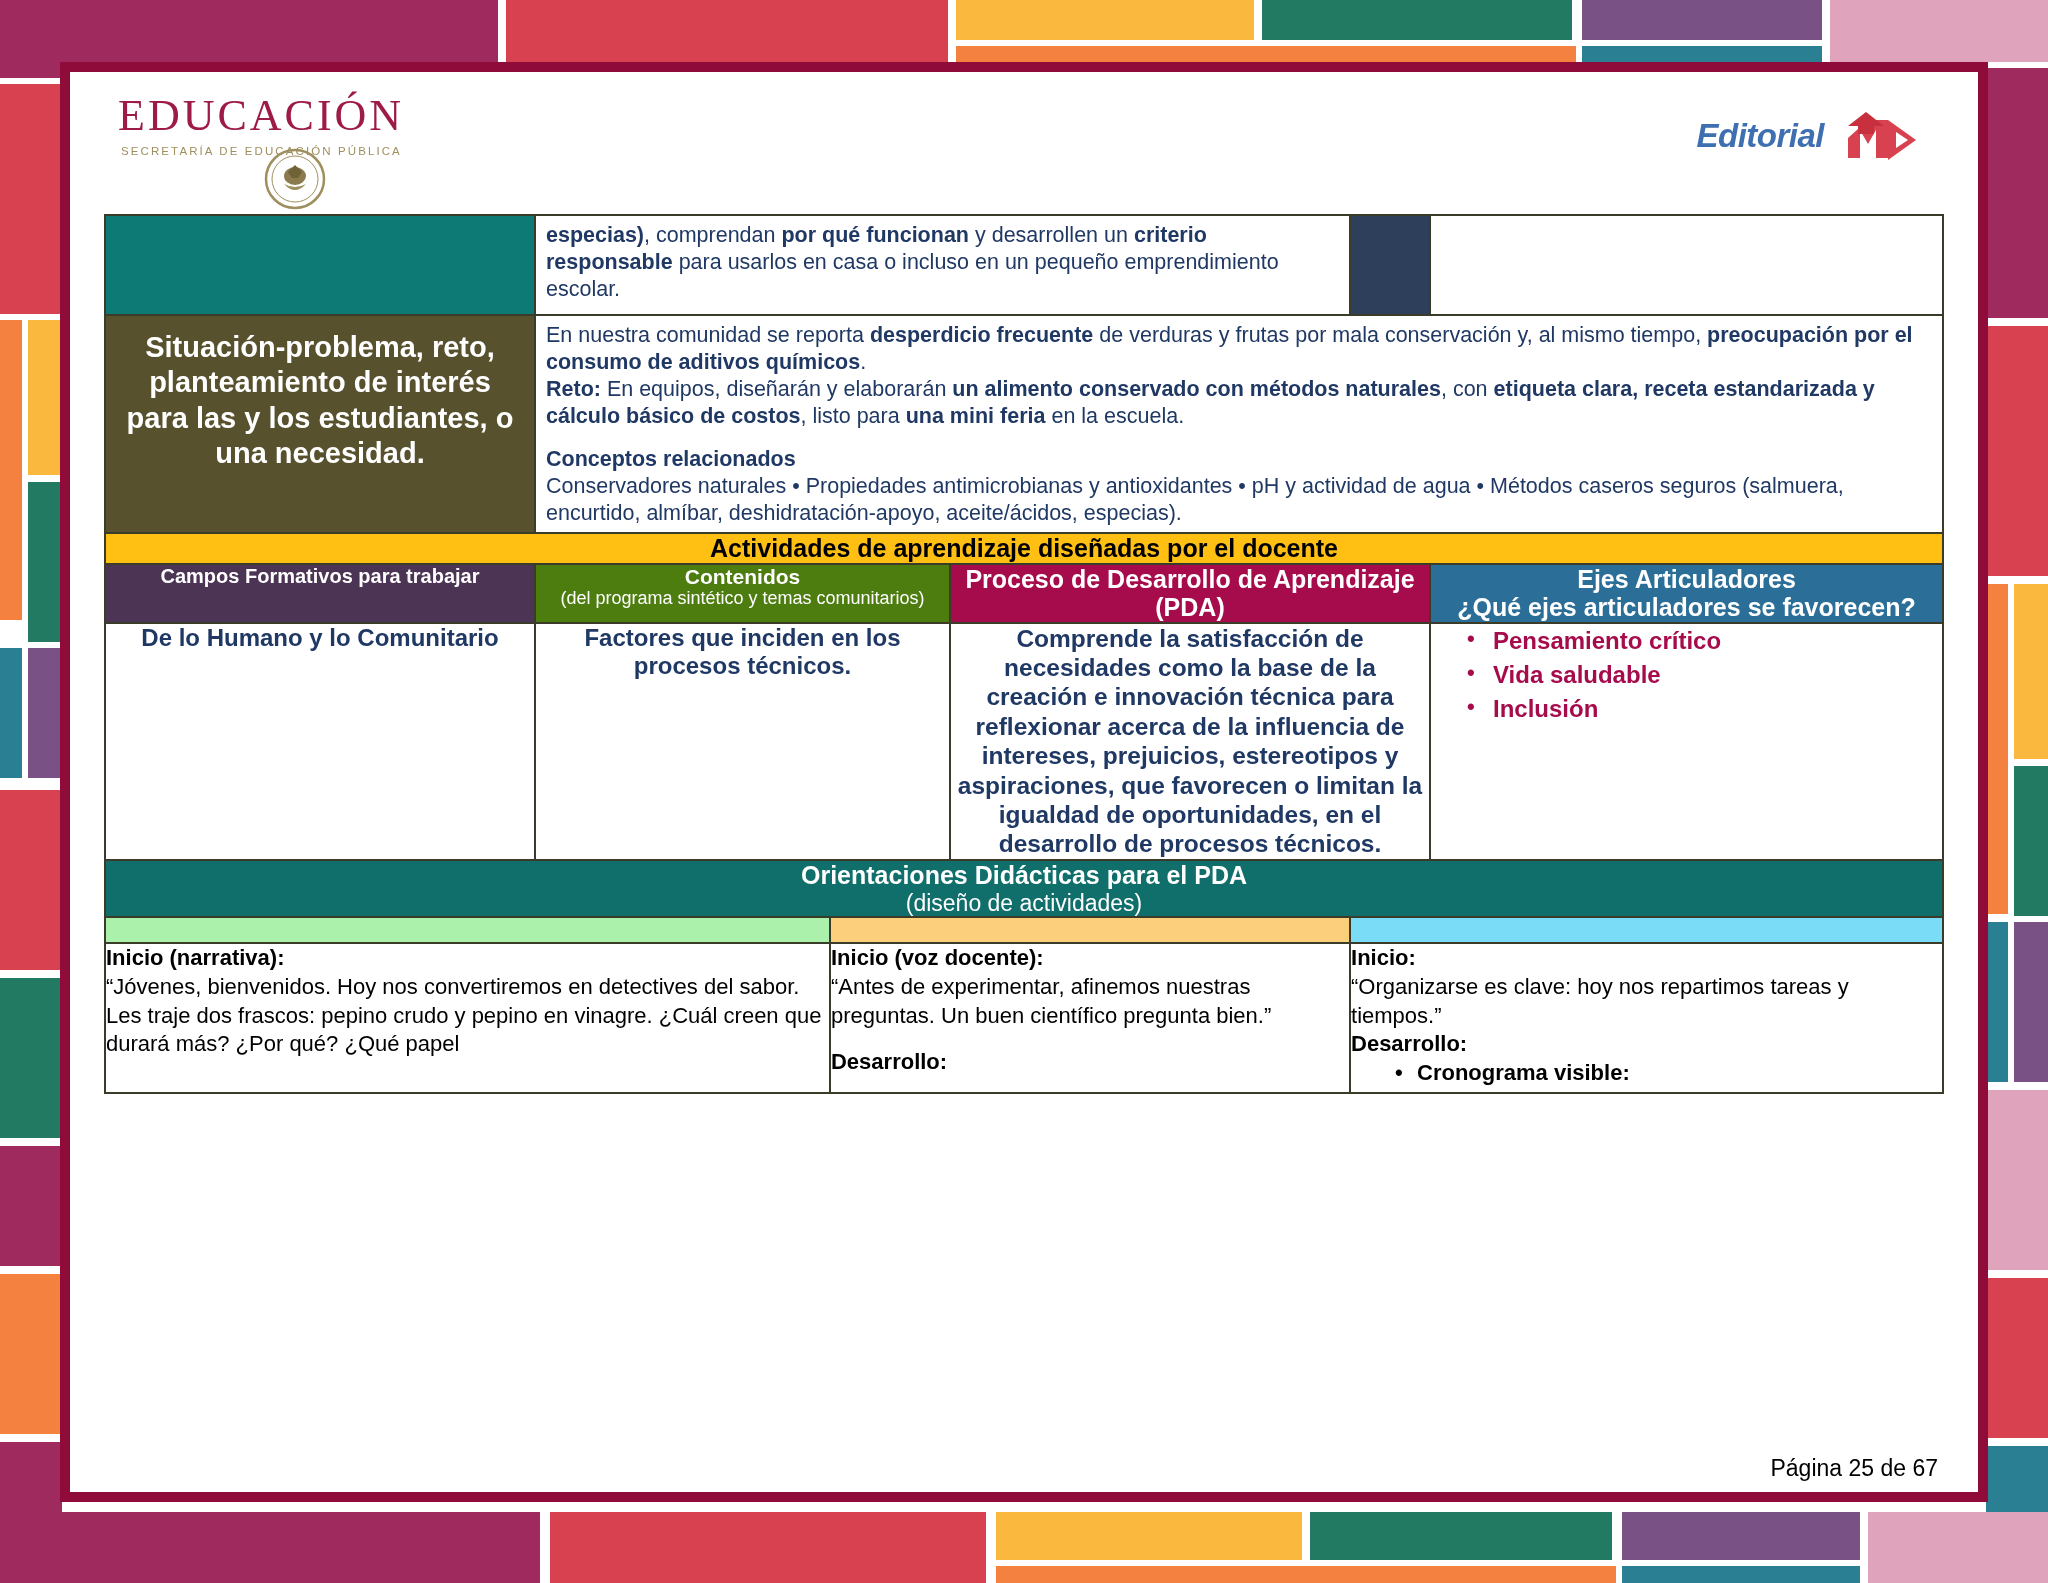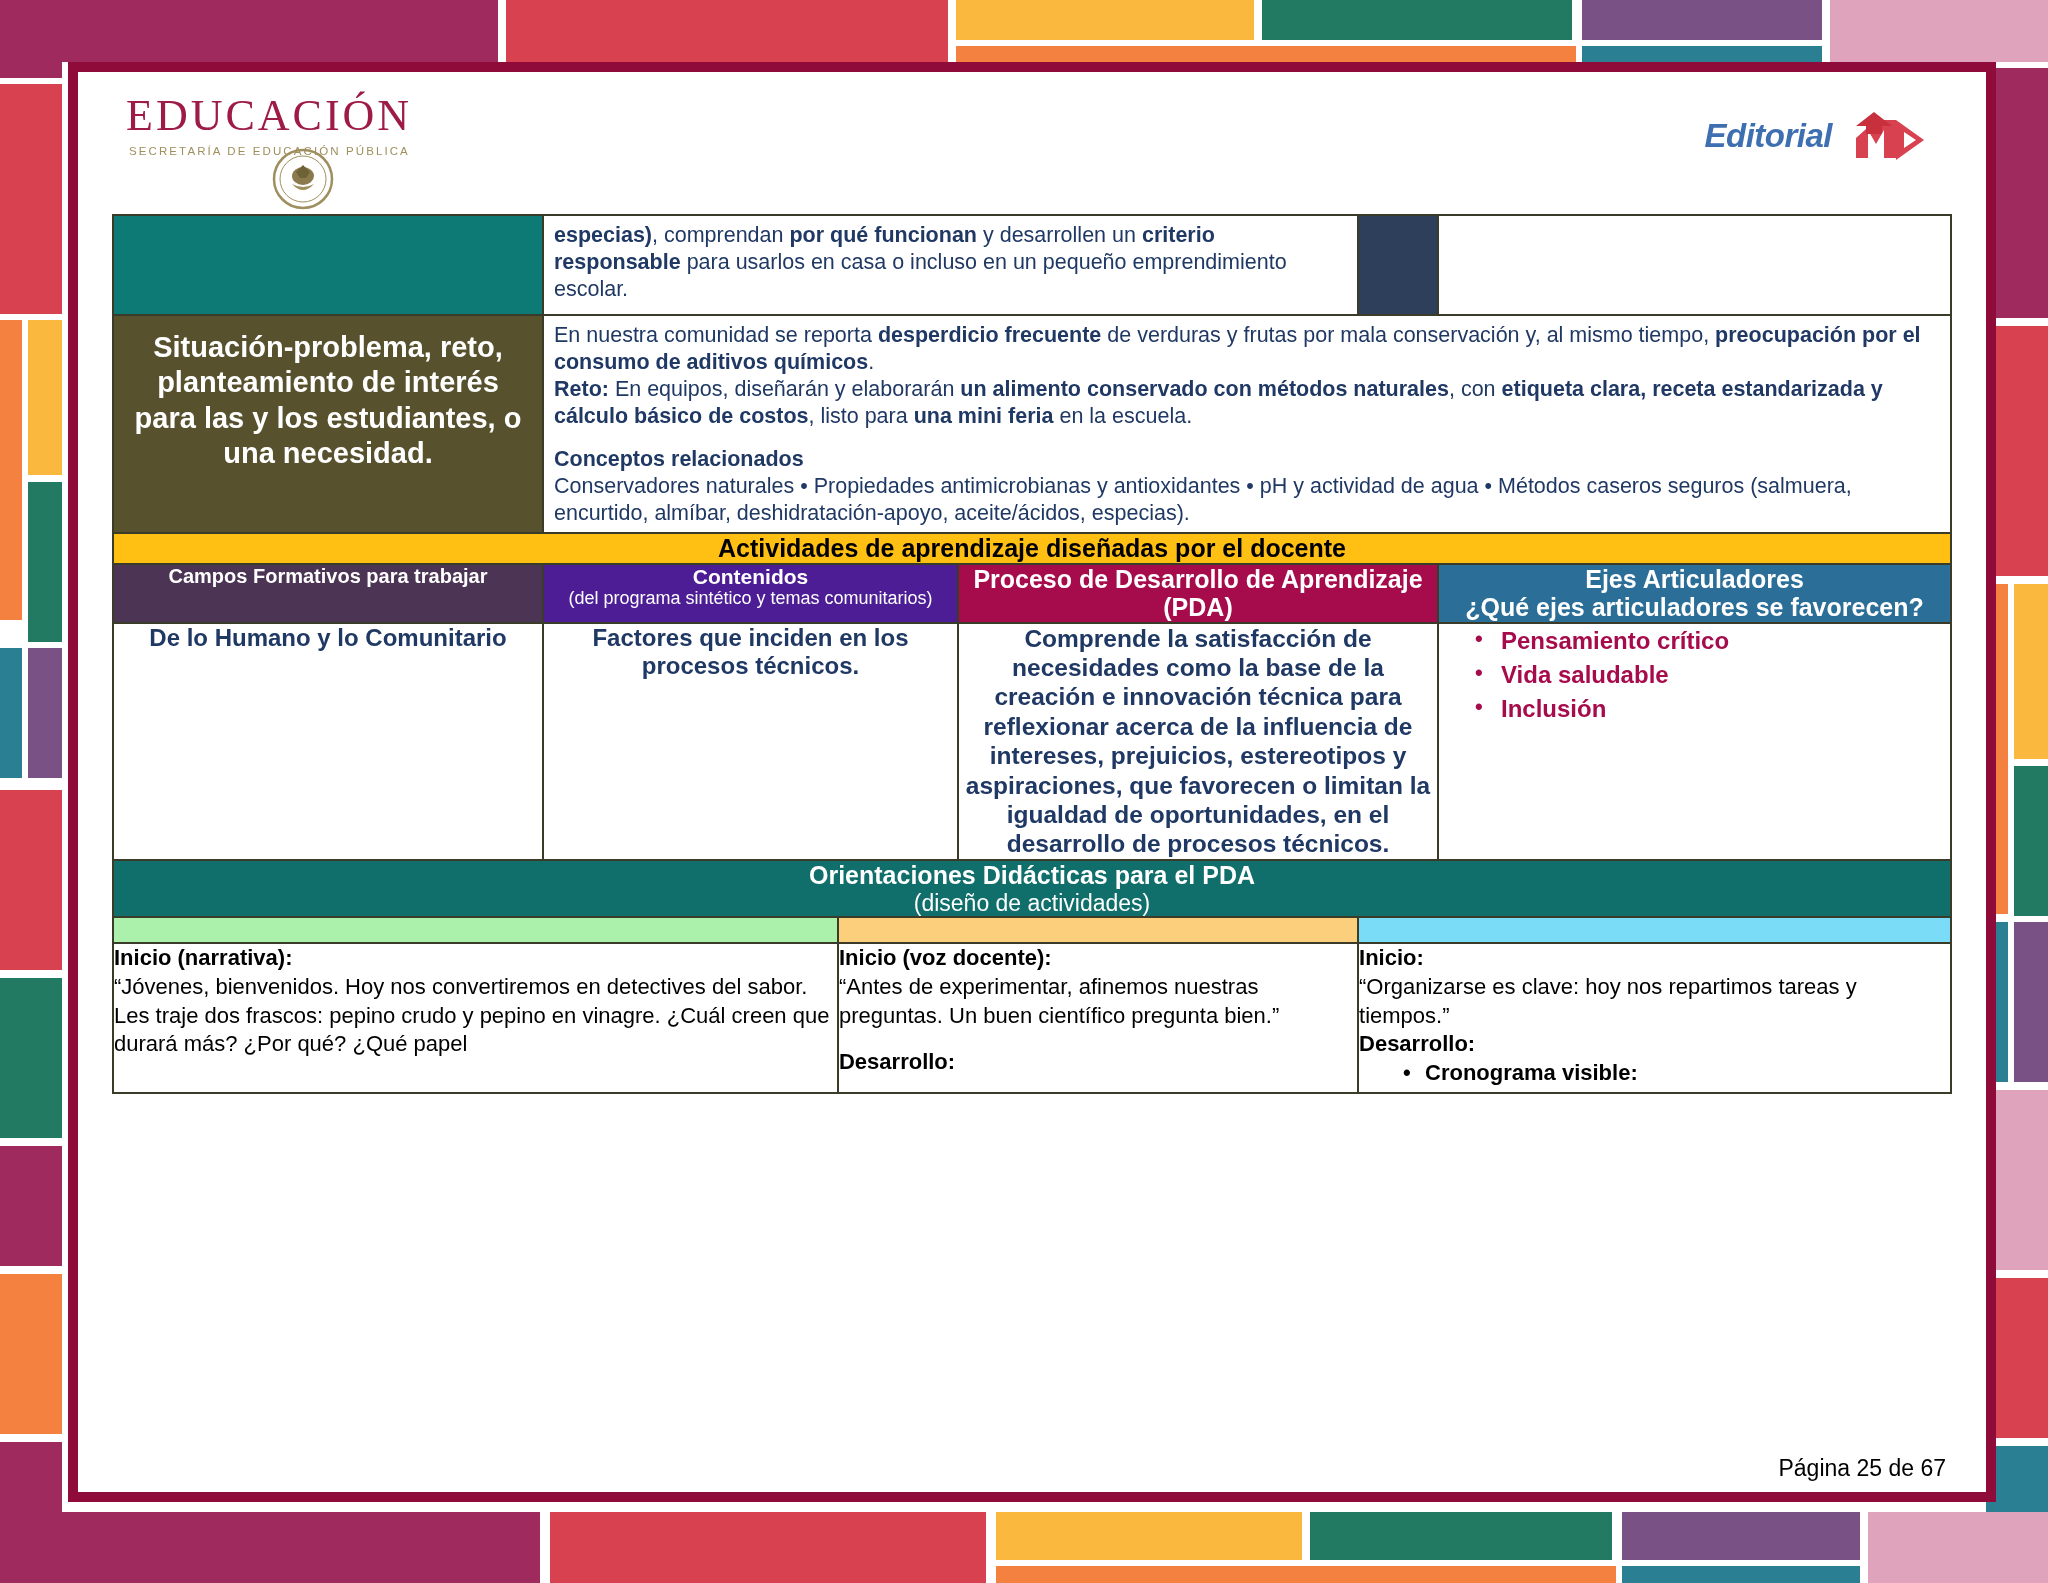--- a/index.html
+++ b/index.html
@@ -20,21 +20,21 @@
     position: absolute;
     inset: 0;
     background: #ffffff;
     overflow: hidden;
   }
   .tile { position: absolute; }
 
   
   #page-frame {
     position: absolute;
-    left: 68px;
+    left: 60px;
     top: 62px;
     width: 1928px;
     height: 1440px;
     background: #8e0b3a;
     padding: 10px;
     box-sizing: border-box;
     z-index: 5;
   }
   #page-sheet {
     width: 100%;
@@ -144,21 +144,21 @@
   
   .ch {
     color: #ffffff;
     text-align: center;
     font-weight: 700;
     padding: 9px 8px;
     line-height: 1.14;
     vertical-align: middle;
   }
   .ch-purple { background: #4c3455; font-size: 20px; }
-  .ch-teal   { background: #4c1d95; font-size: 21px; }
+  .ch-teal   { background: #4d7c0f; font-size: 21px; }
   .ch-crimson{ background: #a60b4b; font-size: 25px; }
   .ch-blue   { background: #2b6e97; font-size: 25px; }
   .ch-sub { font-size: 18px; font-weight: 400; display:block; }
 
   
   .dc {
     text-align: center;
     color: #1f3864;
     font-weight: 700;
     font-size: 24px;

